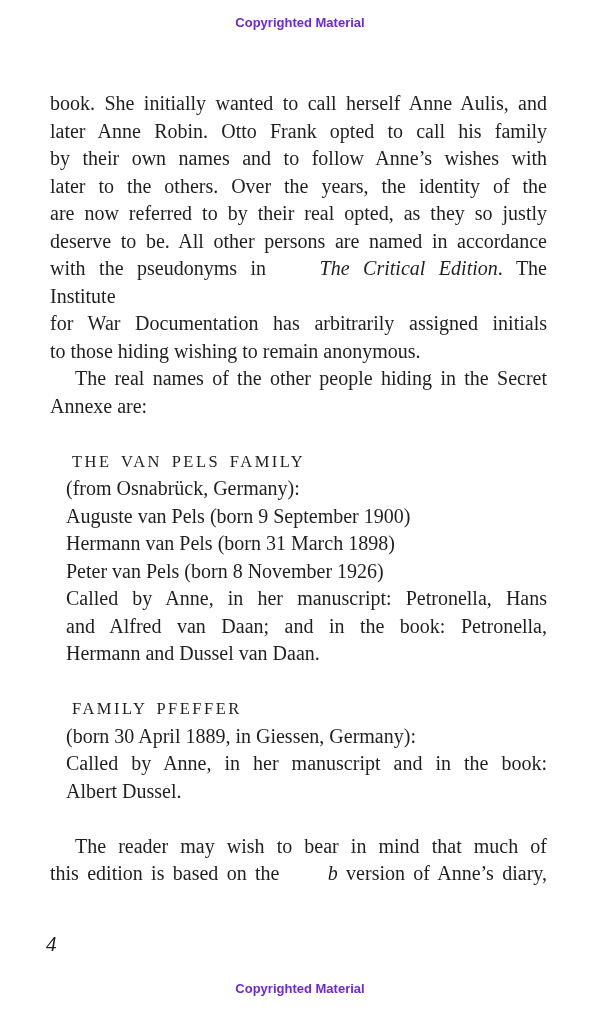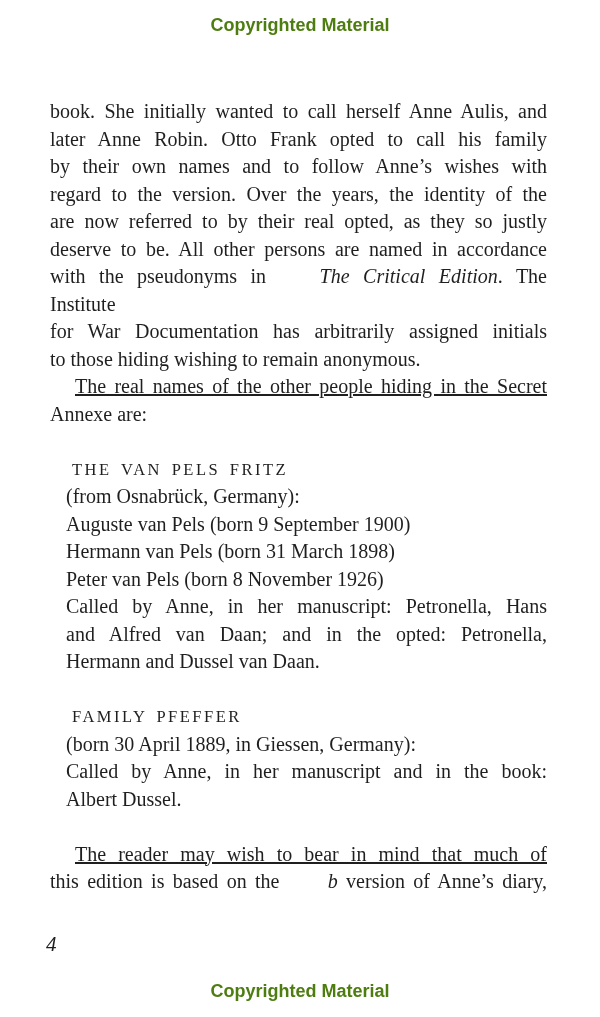--- a/index.html
+++ b/index.html
@@ -13,48 +13,48 @@
     font-family: "Liberation Serif", serif;
     color: #1f1f1f;
   }
   .banner {
     position: absolute;
     left: 0;
     width: 100%;
     text-align: center;
     font-family: "Liberation Sans", sans-serif;
     font-weight: bold;
-    font-size: 18px;
-    color: #4d7c0f;
+    font-size: 13px;
+    color: #6d28d9;
   }
   .banner.top { top: 15px; }
   .banner.bottom { top: 981px; }
 
   .text-col {
     position: absolute;
     left: 50px;
-    top: 98px;
+    top: 90px;
     width: 497px;
     font-size: 20px;
     line-height: 27.5px;
   }
   .tblock { margin: 0; }
   .tblock.gap { margin-top: 27.5px; }
   .tblock.block { margin-left: 16px; }
 
   .line {
     text-align: left;
     white-space: normal;
   }
   .line.just {
     text-align: justify;
     text-align-last: justify;
     text-justify: inter-word;
   }
-  .line.ind { text-indent: 25px; text-decoration: underline; }
+  .line.ind { text-indent: 25px; }
   .line.heading {
     font-size: 16.5px;
     letter-spacing: 2.5px;
     word-spacing: 3px;
     padding-left: 6px;
   }
   .it { font-style: italic; margin-left: 40px; }
 
   .page-number {
     position: absolute;
@@ -70,39 +70,39 @@
 
 <div class="page">
 
   <div class="banner top">Copyrighted Material</div>
 
   <div class="text-col">
       <div class="tblock">
         <div class="line just"><span>book. She initially wanted to call herself Anne Aulis, and</span></div>
         <div class="line just"><span>later Anne Robin. Otto Frank opted to call his family</span></div>
         <div class="line just"><span>by their own names and to follow Anne’s wishes with</span></div>
-        <div class="line just"><span>regard to the version. Over the years, the identity of the</span></div>
+        <div class="line just"><span>later to the others. Over the years, the identity of the</span></div>
         <div class="line just"><span>are now referred to by their real opted, as they so justly</span></div>
         <div class="line just"><span>deserve to be. All other persons are named in accordance</span></div>
         <div class="line just"><span>with the pseudonyms in </span><span class="it">The Critical Edition</span><span>. The Institute</span></div>
         <div class="line just"><span>for War Documentation has arbitrarily assigned initials</span></div>
         <div class="line"><span>to those hiding wishing to remain anonymous.</span></div>
       </div>
       <div class="tblock">
         <div class="line just ind"><span>The real names of the other people hiding in the Secret</span></div>
         <div class="line"><span>Annexe are:</span></div>
       </div>
       <div class="tblock block gap">
-        <div class="line heading"><span>THE VAN PELS FRITZ</span></div>
+        <div class="line heading"><span>THE VAN PELS FAMILY</span></div>
         <div class="line"><span>(from Osnabrück, Germany):</span></div>
         <div class="line"><span>Auguste van Pels (born 9 September 1900)</span></div>
         <div class="line"><span>Hermann van Pels (born 31 March 1898)</span></div>
         <div class="line"><span>Peter van Pels (born 8 November 1926)</span></div>
         <div class="line just"><span>Called by Anne, in her manuscript: Petronella, Hans</span></div>
-        <div class="line just"><span>and Alfred van Daan; and in the opted: Petronella,</span></div>
+        <div class="line just"><span>and Alfred van Daan; and in the book: Petronella,</span></div>
         <div class="line"><span>Hermann and Dussel van Daan.</span></div>
       </div>
       <div class="tblock block gap">
         <div class="line heading"><span>FAMILY PFEFFER</span></div>
         <div class="line"><span>(born 30 April 1889, in Giessen, Germany):</span></div>
         <div class="line just"><span>Called by Anne, in her manuscript and in the book:</span></div>
         <div class="line"><span>Albert Dussel.</span></div>
       </div>
       <div class="tblock gap">
         <div class="line just ind"><span>The reader may wish to bear in mind that much of</span></div>

